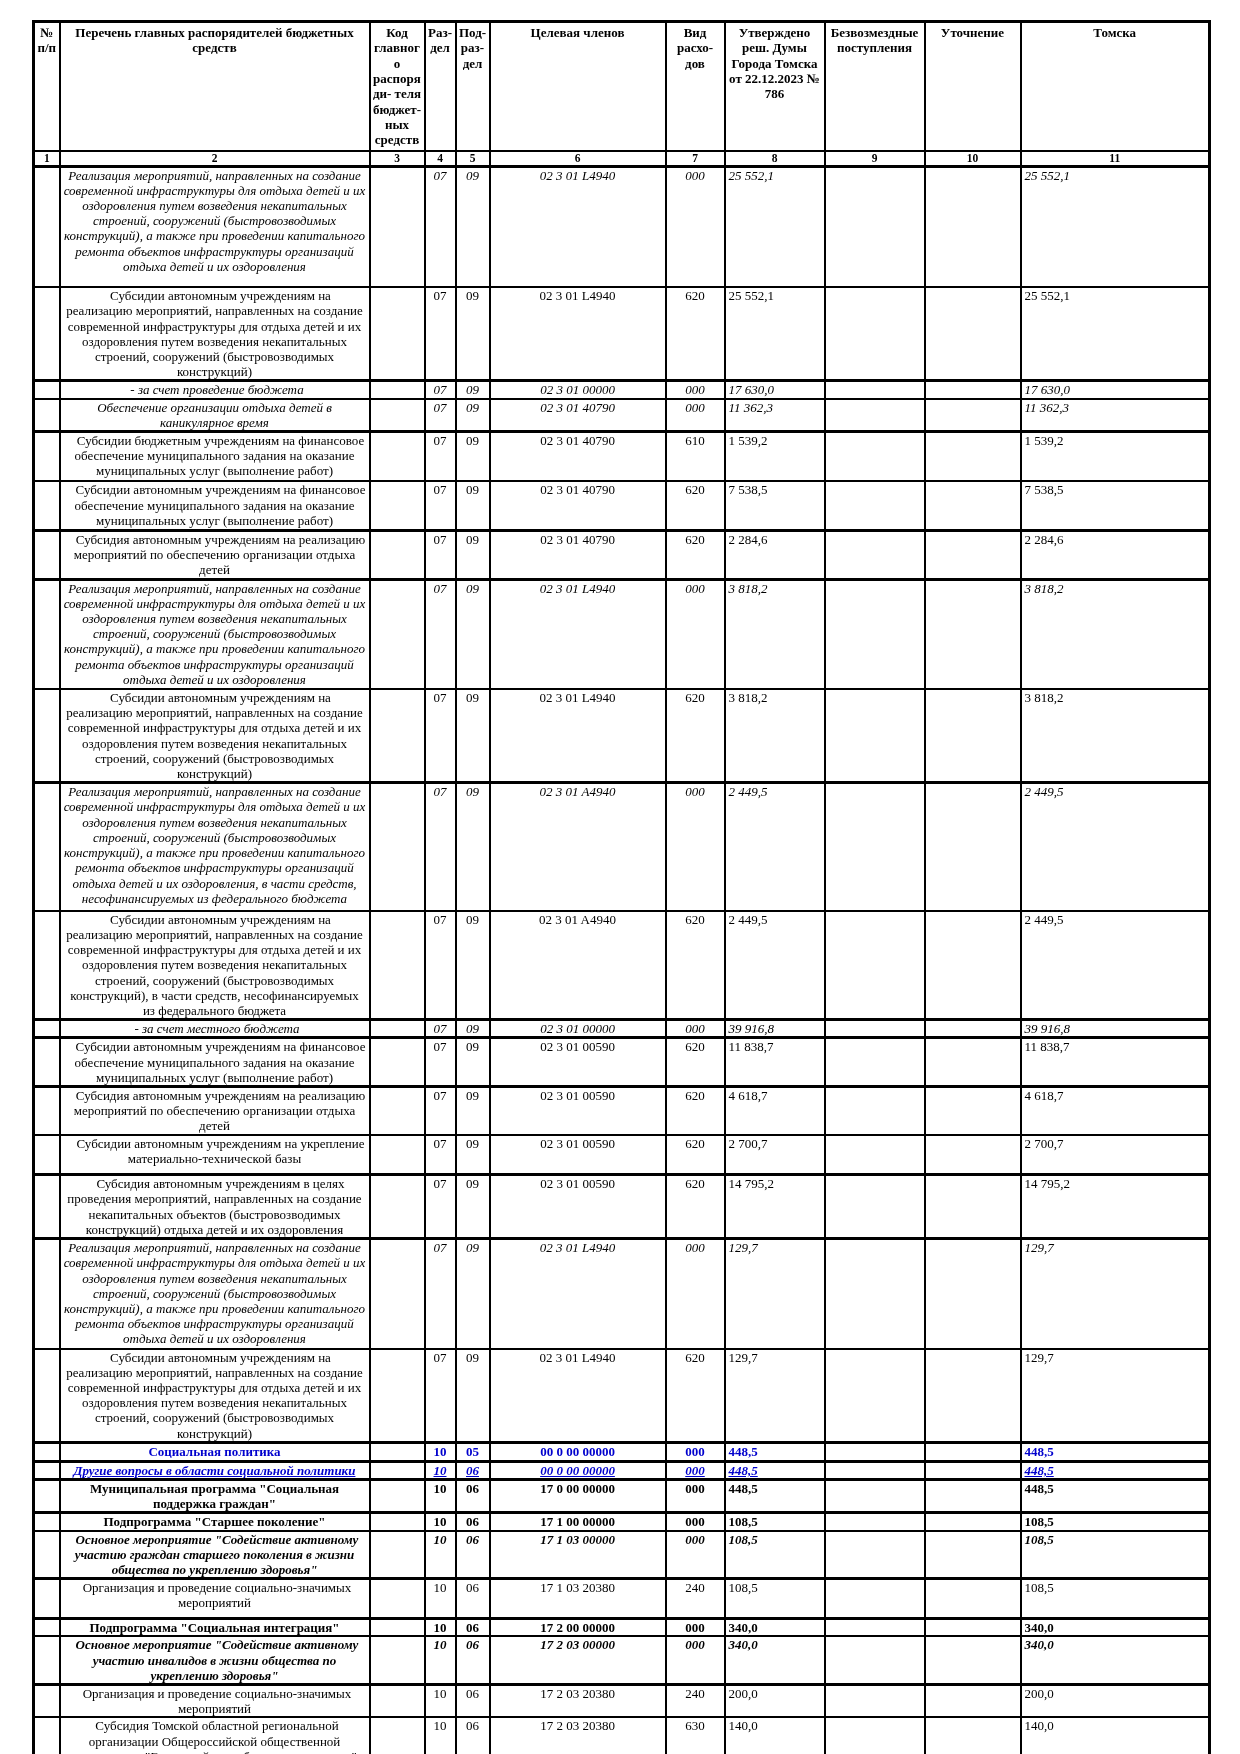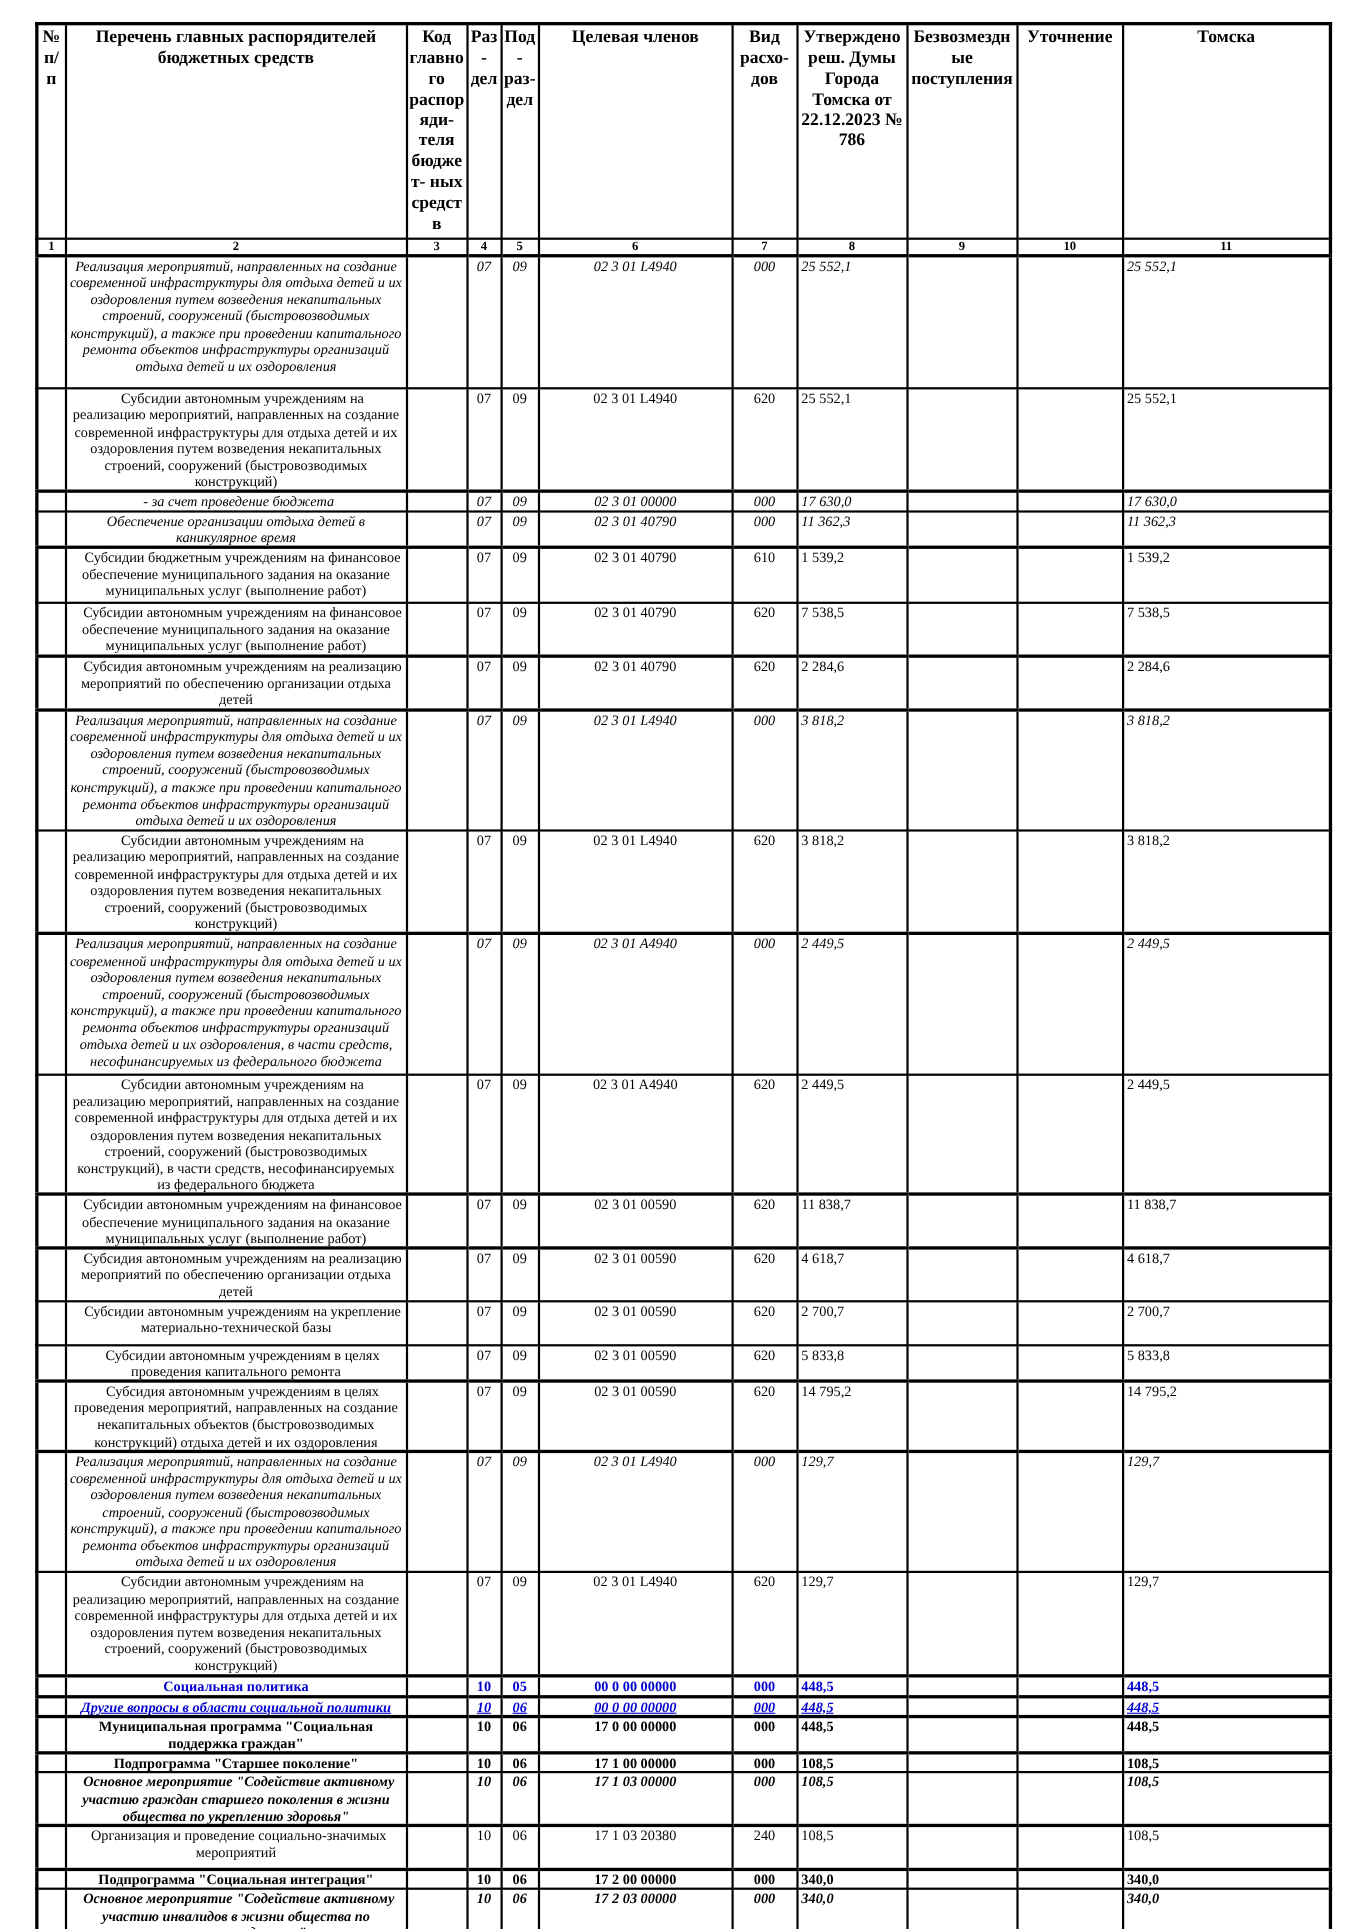--- a/index.html
+++ b/index.html
@@ -1,21 +1,21 @@
 <!DOCTYPE html>
 <html><head>
 <meta charset="utf-8">
 <style>
   html,body{margin:0;padding:0;}
   body{width:1240px;height:1754px;background:#ffffff;position:relative;
        font-family:"Liberation Serif", serif; color:#000;}
   .sheet{position:absolute;left:32px;top:20px;}
   table{border-collapse:collapse;table-layout:fixed;width:1176px;border:3px solid #000;}
   th,td{border:2px solid #000;vertical-align:top;padding:0 3px;overflow:hidden;word-wrap:break-word;}
-  thead th{font-size:16px;font-weight:bold;text-align:center;line-height:1.18;padding:2px 1px;vertical-align:top;}
+  thead th{font-size:13px;font-weight:bold;text-align:center;line-height:1.18;padding:2px 1px;vertical-align:top;}
   thead tr.hdr th{height:96px;}
   thead tr.nums th{font-size:11.5px;line-height:1.1;height:13px;padding:0;border-top:1px solid #000;border-bottom:3px solid #000;}
   tbody td{font-size:13px;line-height:1.17;}
   td.c-num{text-align:center;}
   td.c-name{text-align:center;}
   td.c-rz,td.c-pr,td.c-csr,td.c-vr{text-align:center;white-space:nowrap;}
   td.c-app,td.c-tot{text-align:left;padding-right:4px;white-space:nowrap;}
   tr.bt-thick td{border-top-width:3px;}
   tr.bt-thin td{border-top-width:1px;}
   tbody tr:last-child td{border-bottom:3px solid #000;}
@@ -209,20 +209,33 @@
           <td class="c-code"></td>
           <td class="c-rz">07</td>
           <td class="c-pr">09</td>
           <td class="c-csr">02 3 01 A4940</td>
           <td class="c-vr">620</td>
           <td class="c-app">2 449,5</td>
           <td class="c-gr"></td>
           <td class="c-adj"></td>
           <td class="c-tot">2 449,5</td>
         </tr>
+        <tr class="bt-thick italic ind-s" style="height: 15px;">
+          <td class="c-num"></td>
+          <td class="c-name">- за счет местного бюджета</td>
+          <td class="c-code"></td>
+          <td class="c-rz">07</td>
+          <td class="c-pr">09</td>
+          <td class="c-csr">02 3 01 00000</td>
+          <td class="c-vr">000</td>
+          <td class="c-app">39 916,8</td>
+          <td class="c-gr"></td>
+          <td class="c-adj"></td>
+          <td class="c-tot">39 916,8</td>
+        </tr>
         <tr class="bt-thick ind" style="height: 45px;">
           <td class="c-num"></td>
           <td class="c-name">Субсидии автономным учреждениям на финансовое обеспечение муниципального задания на оказание муниципальных услуг (выполнение работ)</td>
           <td class="c-code"></td>
           <td class="c-rz">07</td>
           <td class="c-pr">09</td>
           <td class="c-csr">02 3 01 00590</td>
           <td class="c-vr">620</td>
           <td class="c-app">11 838,7</td>
           <td class="c-gr"></td>
@@ -247,33 +260,20 @@
           <td class="c-name">Субсидии автономным учреждениям на укрепление материально-технической базы</td>
           <td class="c-code"></td>
           <td class="c-rz">07</td>
           <td class="c-pr">09</td>
           <td class="c-csr">02 3 01 00590</td>
           <td class="c-vr">620</td>
           <td class="c-app">2 700,7</td>
           <td class="c-gr"></td>
           <td class="c-adj"></td>
           <td class="c-tot">2 700,7</td>
-        </tr>
-        <tr class="bt-thin ind" style="height: 31px;">
-          <td class="c-num"></td>
-          <td class="c-name">Субсидии автономным учреждениям в целях проведения капитального ремонта</td>
-          <td class="c-code"></td>
-          <td class="c-rz">07</td>
-          <td class="c-pr">09</td>
-          <td class="c-csr">02 3 01 00590</td>
-          <td class="c-vr">620</td>
-          <td class="c-app">5 833,8</td>
-          <td class="c-gr"></td>
-          <td class="c-adj"></td>
-          <td class="c-tot">5 833,8</td>
         </tr>
         <tr class="bt-thick ind" style="height: 64px;">
           <td class="c-num"></td>
           <td class="c-name">Субсидия автономным учреждениям в целях проведения мероприятий, направленных на создание некапитальных объектов (быстровозводимых конструкций) отдыха детей и их оздоровления</td>
           <td class="c-code"></td>
           <td class="c-rz">07</td>
           <td class="c-pr">09</td>
           <td class="c-csr">02 3 01 00590</td>
           <td class="c-vr">620</td>
           <td class="c-app">14 795,2</td>

